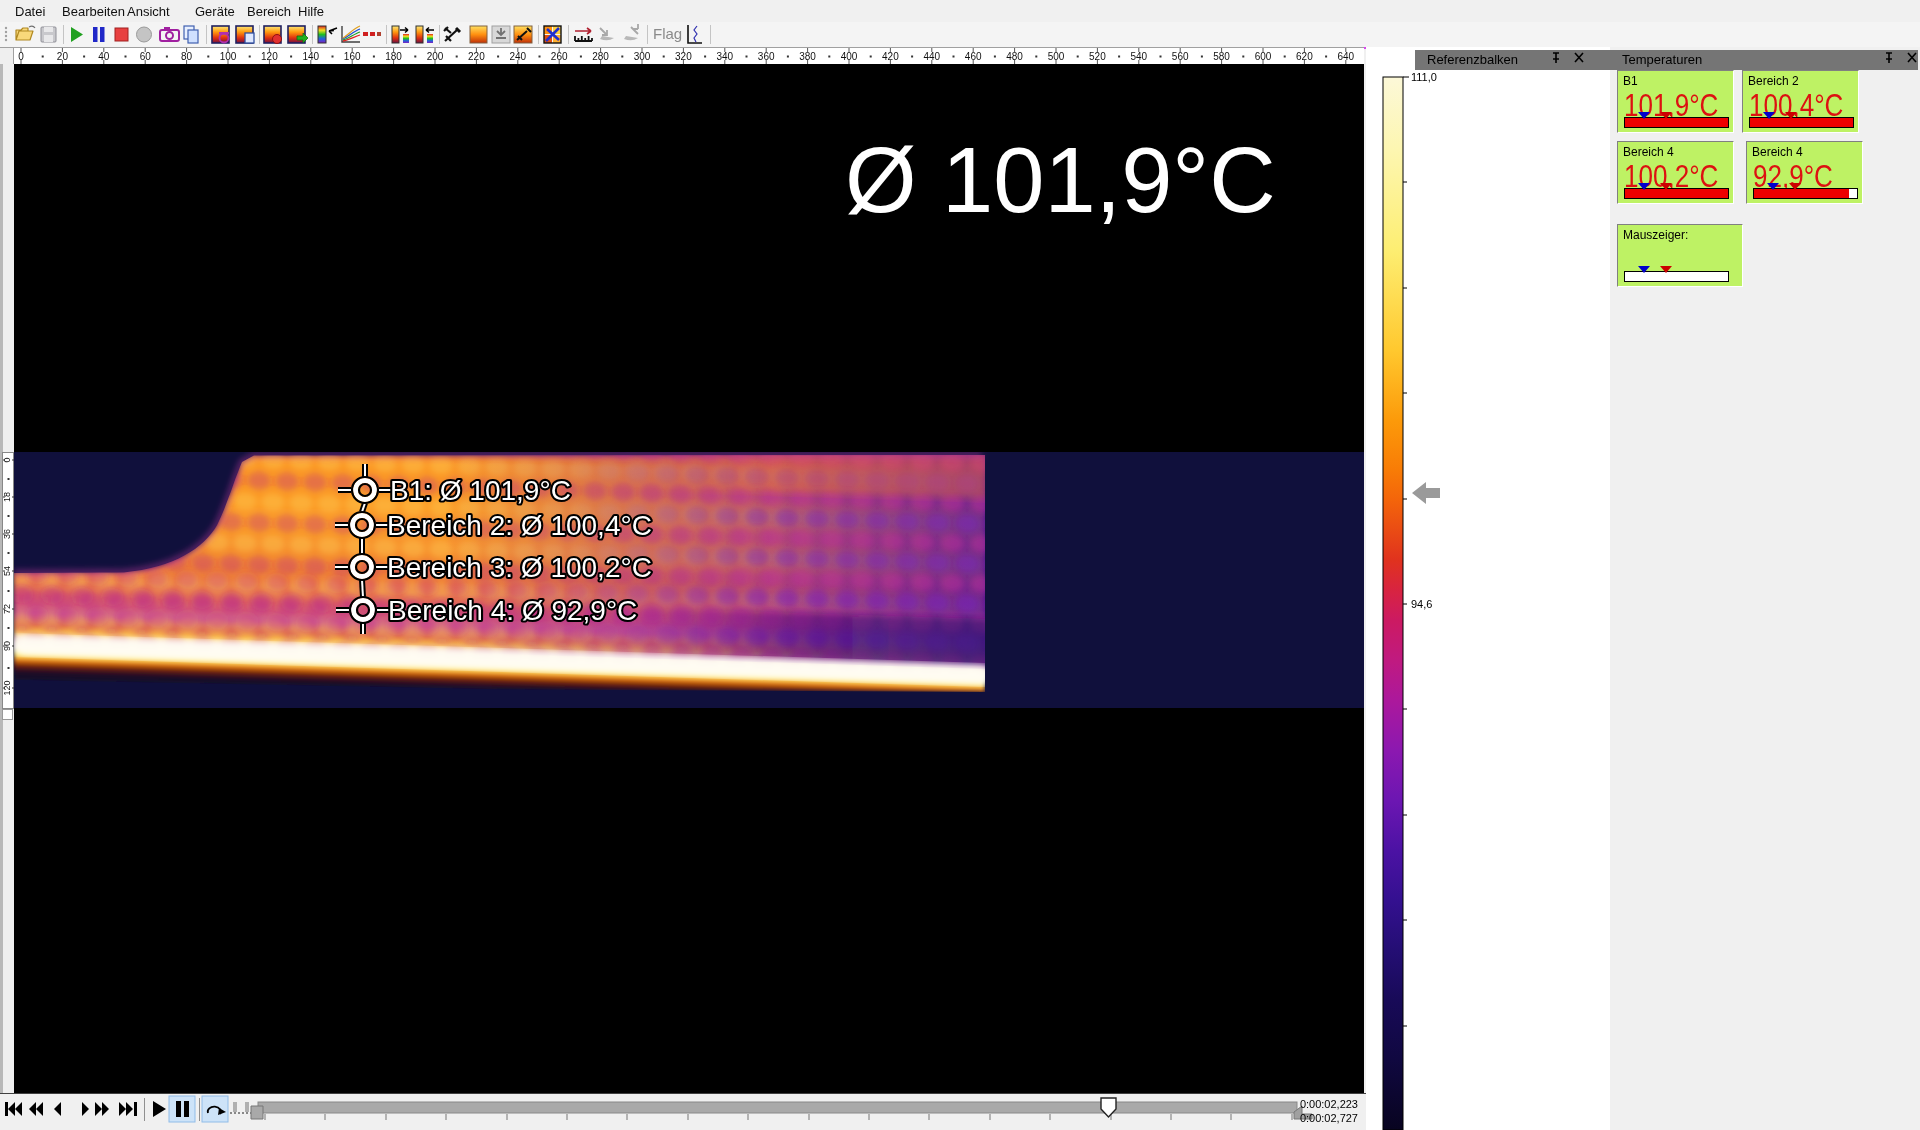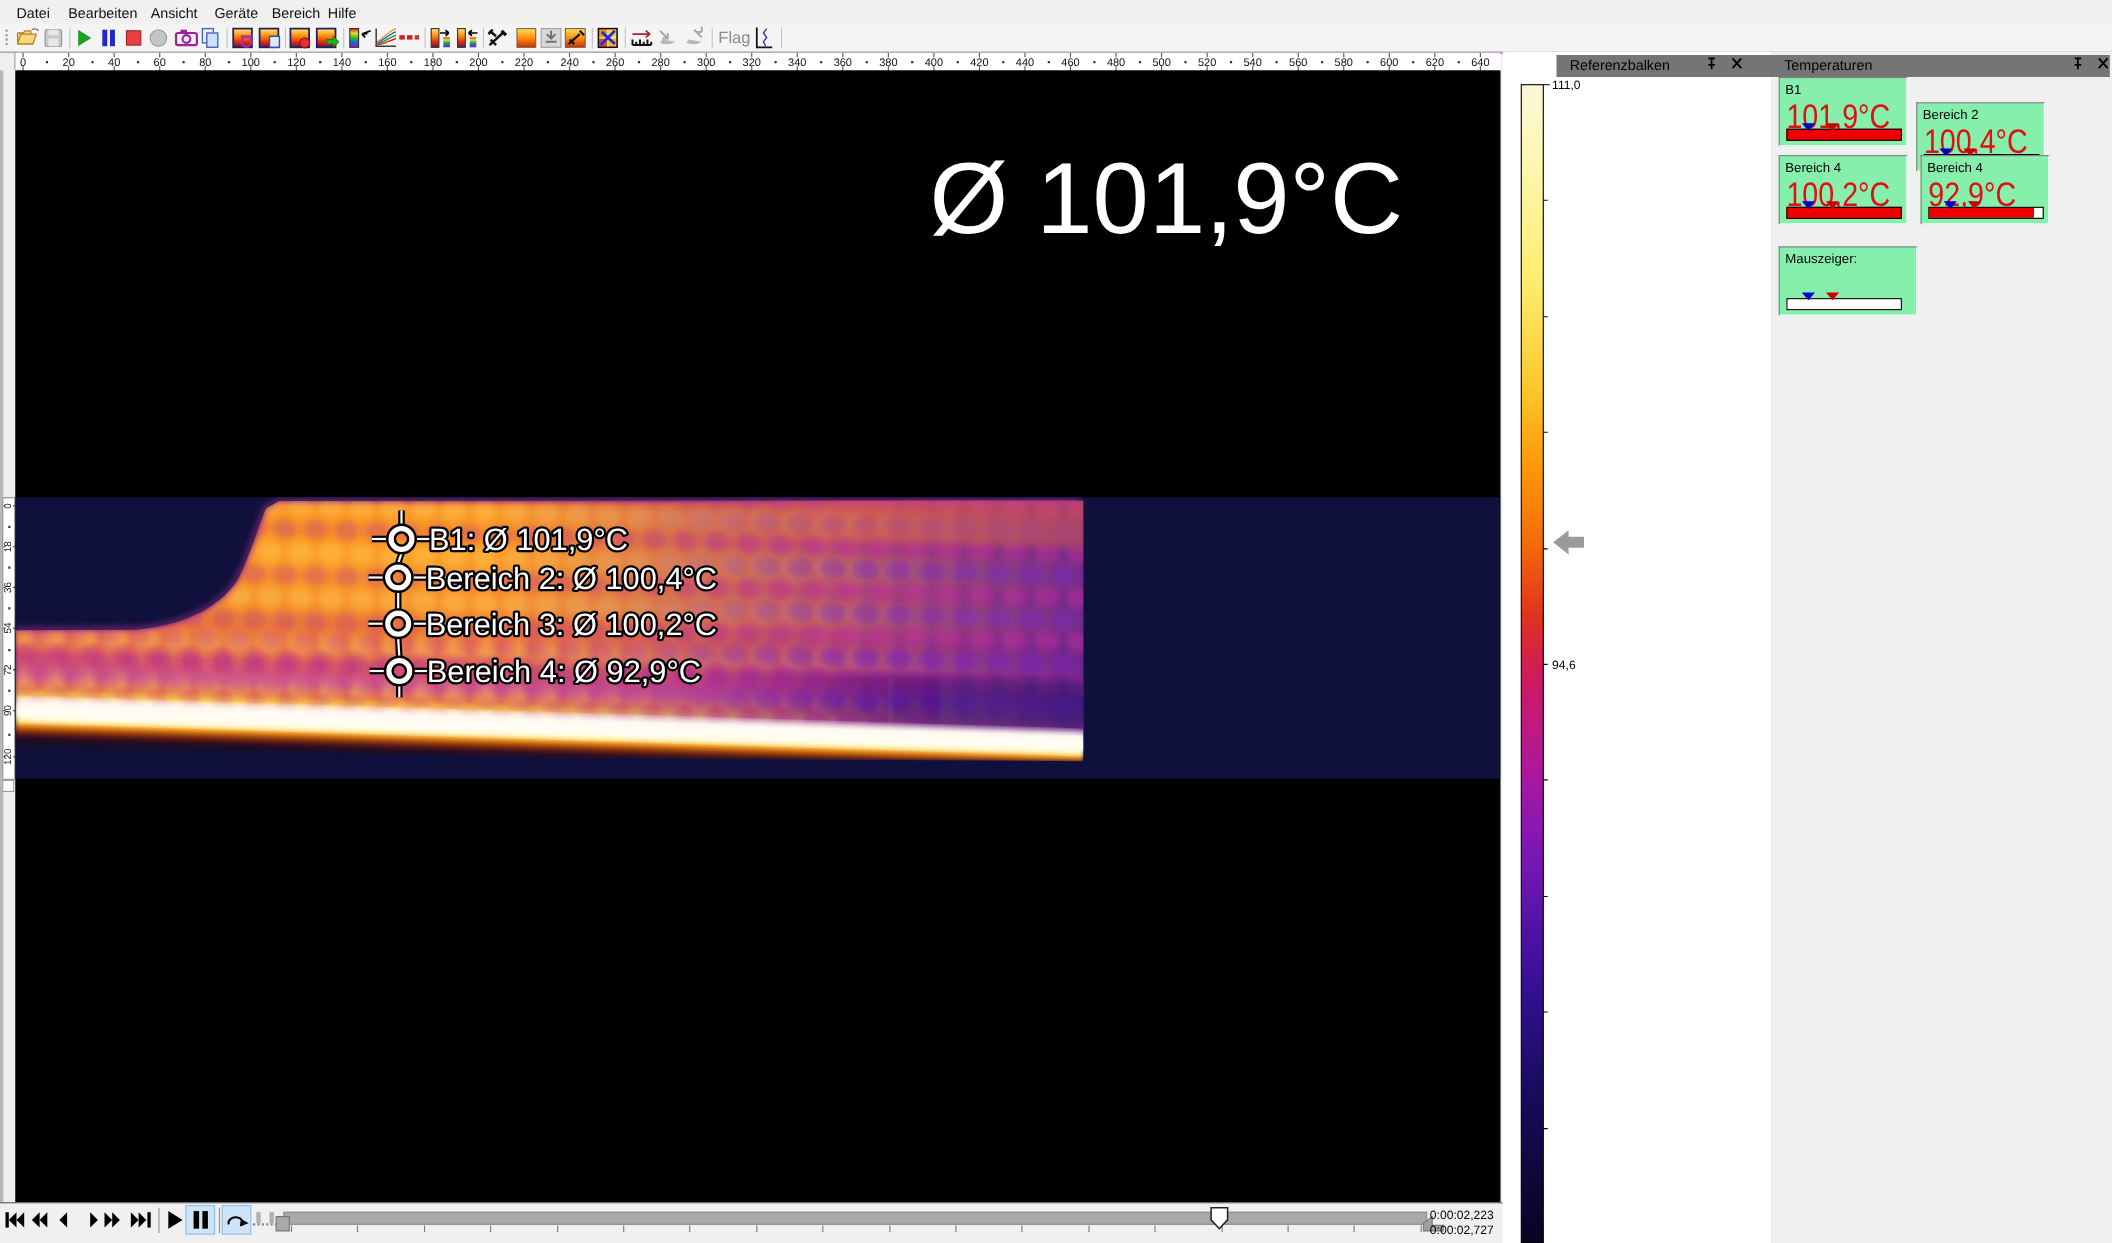--- a/index.html
+++ b/index.html
@@ -10,33 +10,33 @@
   #toolbar{left:0;top:22px;width:1920px;height:25px;background:#f4f4f4;border-bottom:2px solid #d946ef;}
   #hruler{left:14px;top:47px;width:1350px;height:17px;background:#ffffff;border-top:1px solid #a0a0a0;}
   #hrcorner{left:0;top:47px;width:14px;height:17px;background:#efefef;border-top:1px solid #a0a0a0;border-right:1px solid #a0a0a0;box-sizing:border-box;}
   #leftstrip{left:0;top:64px;width:14px;height:1029px;background:#efefef;border-left:3px solid #b8b8b8;box-sizing:border-box;}
   #vruler{left:2px;top:452px;width:12px;height:257px;background:#ffffff;border:1px solid #888;box-sizing:border-box;}
   #imgarea{left:14px;top:64px;width:1350px;height:1029px;background:#000;}
   #playbar{left:0;top:1093px;width:1366px;height:37px;background:#f0f0f0;border-top:1px solid #404040;box-sizing:border-box;}
   #refpanel{left:1366px;top:47px;width:244px;height:1083px;background:#ffffff;}
   #temppanel{left:1610px;top:47px;width:310px;height:1083px;background:#f0f0f0;}
   .ptitle{position:absolute;height:20px;background:#757575;color:#000;font-size:13px;line-height:20px;}
-  .tbox{position:absolute;background:#86efac;border-top:1px solid #808080;border-left:1px solid #808080;border-right:1px solid #fff;border-bottom:1px solid #fff;box-sizing:border-box;}
+  .tbox{position:absolute;background:#bef264;border-top:1px solid #808080;border-left:1px solid #808080;border-right:1px solid #fff;border-bottom:1px solid #fff;box-sizing:border-box;}
   .tlabel{position:absolute;left:5px;top:3px;font-size:12px;color:#000;}
   .tval{position:absolute;left:6px;top:17px;font-size:31px;color:#dd1111;transform:scaleX(0.84);transform-origin:0 0;white-space:nowrap;}
   .tbar{position:absolute;left:6px;bottom:4px;height:9px;border:1px solid #000;background:#fff;}
   .tri{position:absolute;width:0;height:0;border-left:6px solid transparent;border-right:6px solid transparent;border-top:7px solid #0000cc;}
   .tri.red{border-top-color:#cc0000;}
 </style>
 </head>
 <body>
 <div id="menubar" class="abs">
   <span style="left:15px">Datei</span>
   <span style="left:62px">Bearbeiten</span>
-  <span style="left:137px">Ansicht</span>
+  <span style="left:127px">Ansicht</span>
   <span style="left:195px">Geräte</span>
   <span style="left:247px">Bereich</span>
   <span style="left:298px">Hilfe</span>
 </div>
 <div id="toolbar" class="abs"><svg width="760" height="25" xmlns="http://www.w3.org/2000/svg">
       <defs>
         <linearGradient id="thermTn" x1="0" y1="0" x2="0" y2="1">
           <stop offset="0" stop-color="#fde87a"></stop>
           <stop offset="0.35" stop-color="#ff9a10"></stop>
           <stop offset="0.7" stop-color="#e03010"></stop>
@@ -572,21 +572,21 @@
     </svg>
 
   <div class="tbox" style="left:7px;top:23px;width:117px;height:63px;">
     <div class="tlabel">B1</div>
       <div class="tval">101,9°C</div>
     <div class="tbar" style="width:103px;background:#ee0000;"></div>
     <div class="tri" style="left:20px;bottom:13px;"></div>
     <div class="tri red" style="left:42px;bottom:13px;"></div>
   </div>
 
-  <div class="tbox" style="left:132px;top:23px;width:117px;height:63px;margin-top:23px;">
+  <div class="tbox" style="left:132px;top:23px;width:117px;height:63px;">
     <div class="tlabel">Bereich 2</div>
       <div class="tval">100,4°C</div>
     <div class="tbar" style="width:103px;background:#ee0000;"></div>
     <div class="tri" style="left:20px;bottom:13px;"></div>
     <div class="tri red" style="left:42px;bottom:13px;"></div>
   </div>
 
   <div class="tbox" style="left:7px;top:94px;width:117px;height:63px;">
     <div class="tlabel">Bereich 4</div>
       <div class="tval">100,2°C</div>

